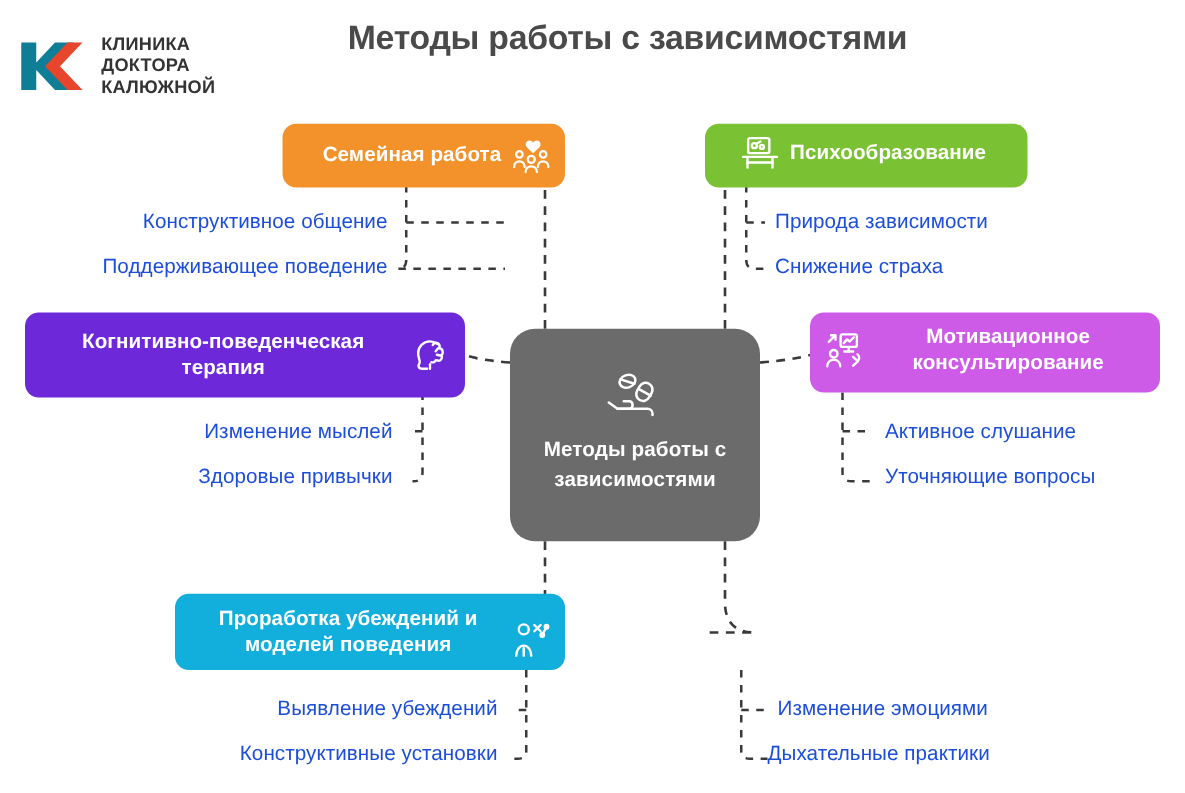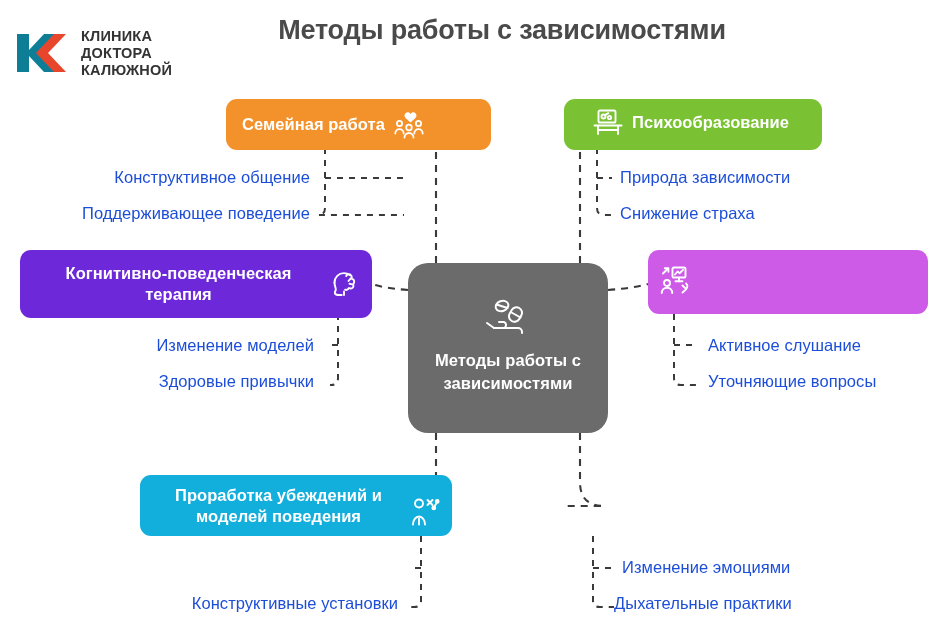--- a/index.html
+++ b/index.html
@@ -190,21 +190,21 @@
         <line x1="14.5" y1="7.5" x2="25.5" y2="11"></line>
         <rect x="28" y="10" width="11" height="15" rx="5.5" transform="rotate(30 33.5 17.5)"></rect>
         <line x1="29.5" y1="15.5" x2="38.5" y2="20.5"></line>
         <path d="M5 26 L12 31 H22 a3.2 3.2 0 0 0 0-6 h-5"></path>
         <path d="M12 31 h24 a4 4 0 0 1 4 4 v1"></path>
       </svg>
     </span>
     <div class="c-label">Методы работы с зависимостями</div>
   </div>
 
-  <div class="node icon-right" style="left:226px; top:99px; width:265px; height:51px; background:#F3922B; justify-content:flex-start;">
+  <div class="node icon-right" style="left:226px; top:99px; width:226px; height:51px; background:#F3922B; justify-content:flex-end;">
     <span class="n-label">Семейная работа</span>
     <span class="n-icon">
       <svg width="30" height="28" viewBox="0 0 30 28" fill="none" stroke="#ffffff" stroke-width="1.8" stroke-linecap="round" stroke-linejoin="round">
         <path d="M21.5 2.2c-1.6-1.5-4.1-1-5 1-0.9-2-3.4-2.5-5-1-1.5 1.4-1.2 3.6 0.3 5l4.7 4.4 4.7-4.4c1.5-1.4 1.8-3.6 0.3-5z" fill="#ffffff" stroke="none"></path>
         <circle cx="5.5" cy="12.5" r="2.6"></circle>
         <path d="M1.3 22.5c0-2.6 1.9-4.4 4.2-4.4s4.2 1.8 4.2 4.4"></path>
         <circle cx="24.5" cy="12.5" r="2.6"></circle>
         <path d="M20.3 22.5c0-2.6 1.9-4.4 4.2-4.4s4.2 1.8 4.2 4.4"></path>
         <circle cx="15" cy="16.5" r="2.8"></circle>
         <path d="M10.5 26.6c0-2.7 2-4.6 4.5-4.6s4.5 1.9 4.5 4.6"></path>
@@ -252,20 +252,21 @@
         <rect x="12.5" y="2.5" width="13" height="10" rx="1.6"></rect>
         <polyline points="15,9.5 17.6,6.5 19.8,8.2 23,4.8"></polyline>
         <line x1="19" y1="12.8" x2="19" y2="16.2"></line>
         <line x1="15.5" y1="16.2" x2="22.5" y2="16.2"></line>
         <circle cx="7" cy="18" r="3"></circle>
         <path d="M1.8 28c0-3 2.3-5.3 5.2-5.3s5.2 2.3 5.2 5.3"></path>
         <path d="M26 18.5c1.8 1.3 1.8 4.2 0 5.6"></path>
         <path d="M22.5 20.5 l3.8 3.6 -3.8 3.4"></path>
       </svg>
     </span>
+    <span class="n-label" style="flex:1; text-align:center;">Мотивационное консультирование</span>
   </div>
 
   <div class="node icon-right" style="left:140px; top:475px; width:312px; height:61px; background:#12AEDC;align-items:flex-end;">
     <span class="n-label" style="flex:1; text-align:center;">Проработка убеждений и моделей поведения</span>
     <span class="n-icon">
       <svg width="30" height="30" viewBox="0 0 30 30" fill="none" stroke="#ffffff" stroke-width="1.9" stroke-linecap="round" stroke-linejoin="round">
         <circle cx="9" cy="6.5" r="4"></circle>
         <path d="M3 27.5c0-4.5 2.7-8 6-8s6 3.5 6 8"></path>
         <path d="M9 27.5 v-6"></path>
         <line x1="17.5" y1="3" x2="22.5" y2="8"></line>
@@ -277,24 +278,25 @@
     </span>
   </div>
 
 
   <div class="leaf right-align" style="left:40px; top:168px; width:270px;">Конструктивное общение</div>
   <div class="leaf right-align" style="left:20px; top:204px; width:290px;">Поддерживающее поведение</div>
 
   <div class="leaf" style="left:620px; top:168px;">Природа зависимости</div>
   <div class="leaf" style="left:620px; top:204px;">Снижение страха</div>
 
-  <div class="leaf right-align" style="left:48px; top:336px; width:266px;">Изменение моделей</div>
+  <div class="leaf right-align" style="left:48px; top:336px; width:266px;">Изменение мыслей</div>
   <div class="leaf right-align" style="left:48px; top:372px; width:266px;">Здоровые привычки</div>
 
   <div class="leaf" style="left:708px; top:336px;">Активное слушание</div>
   <div class="leaf" style="left:708px; top:372px;">Уточняющие вопросы</div>
 
+  <div class="leaf right-align" style="left:110px; top:558px; width:288px;">Выявление убеждений</div>
   <div class="leaf right-align" style="left:110px; top:594px; width:288px;">Конструктивные установки</div>
 
   <div class="leaf" style="left:622px; top:558px;">Изменение эмоциями</div>
   <div class="leaf" style="left:614px; top:594px;">Дыхательные практики</div>
 
 </div>
 
 </body></html>

